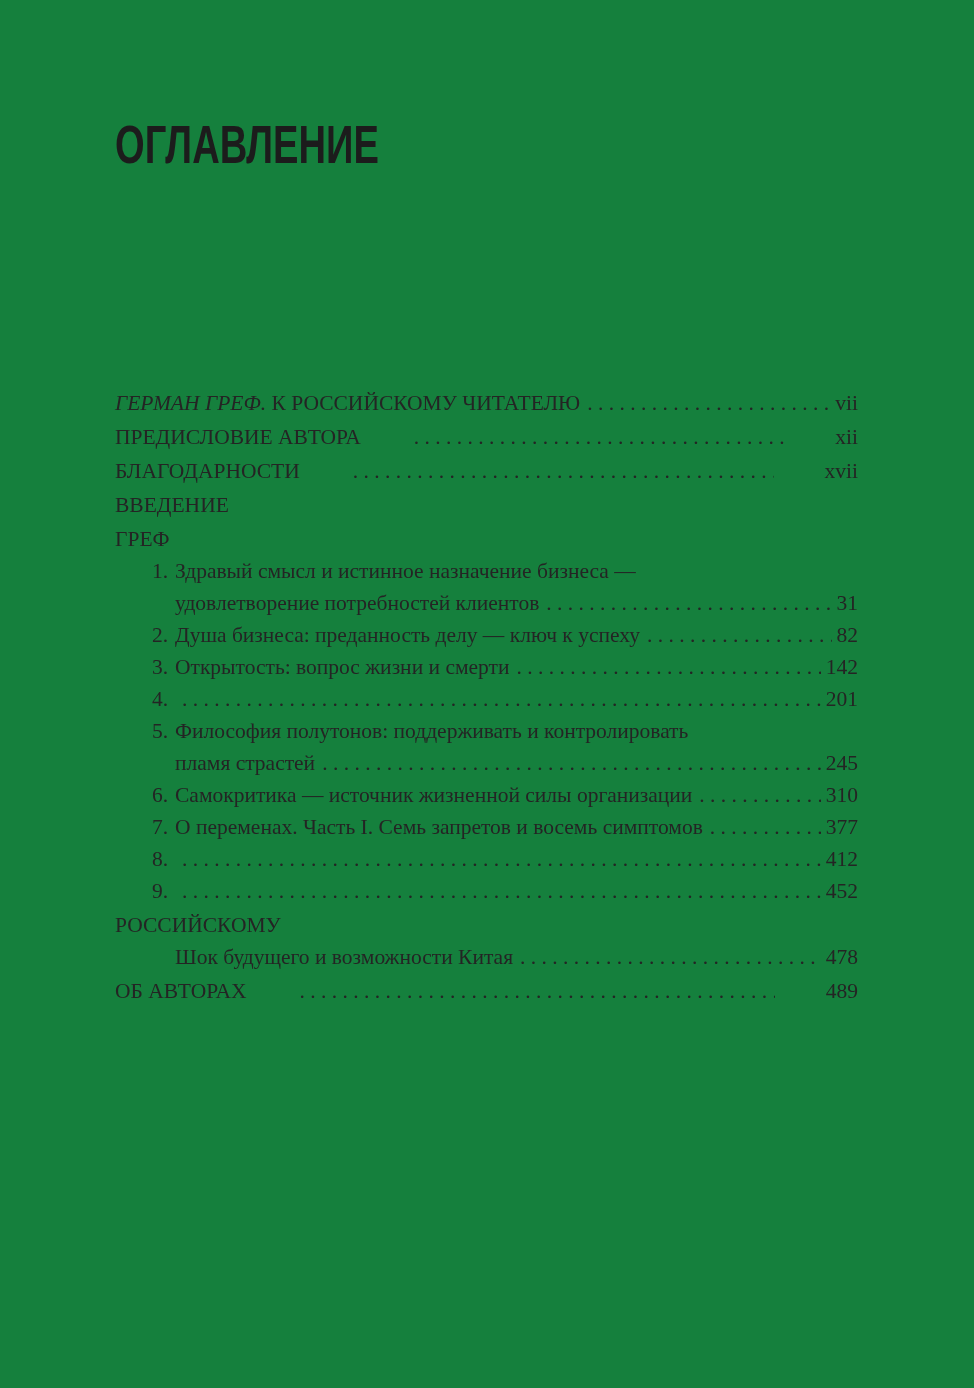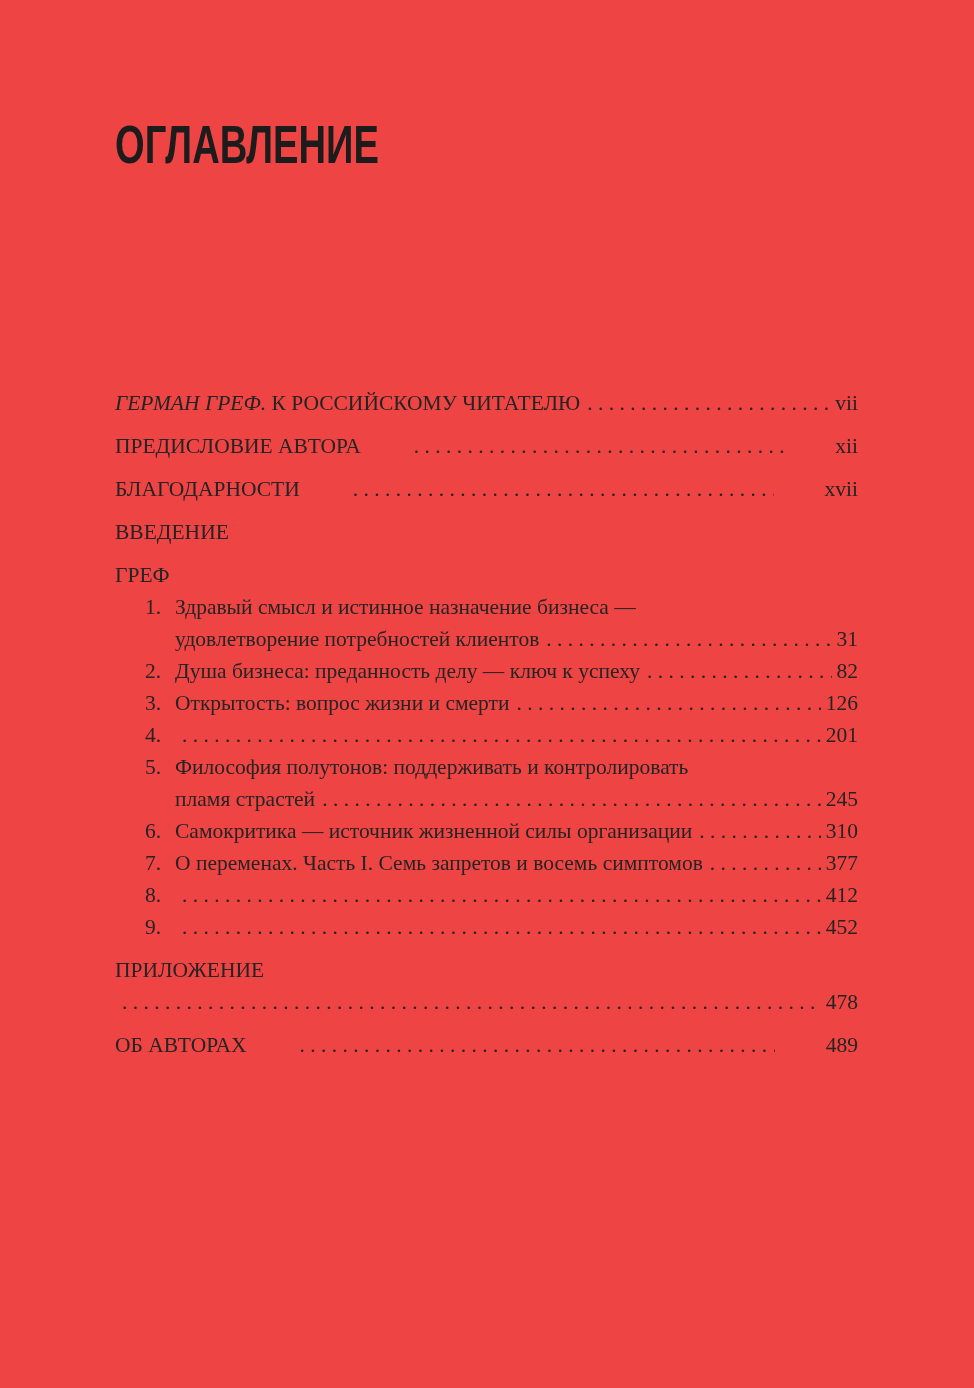--- a/index.html
+++ b/index.html
@@ -6,21 +6,21 @@
   html, body { background: #ffffff; }
   body {
     width: 974px; height: 1388px;
     font-family: "Liberation Serif", serif;
     color: #222222;
     overflow: hidden;
   }
   .page {
     position: relative;
     width: 974px; height: 1388px;
-    background: #ef4444;
+    background: #15803d;
     padding: 118px 116px 0 115px;
   }
   .page-title {
     font-family: "Liberation Sans", sans-serif;
     font-weight: 700;
     font-size: 53px;
     line-height: 1.0;
     color: #1c1c1c;
     transform: scaleX(0.72);
     transform-origin: 0 50%;
@@ -29,22 +29,23 @@
   .toc {
     margin-top: 216px;
     font-size: 21.5px;
     line-height: 32px;
     color: #242424;
   }
   .toc-row {
     display: flex;
     align-items: baseline;
     width: 100%;
+    text-align: center;
   }
-  .toc-row.gap { margin-top: 11px; gap: 46px; }
+  .toc-row.gap { margin-top: 2px; gap: 46px; }
   .num {
     flex: 0 0 30px;
     margin-left: 30px;
     white-space: nowrap;
   }
   .s-sub .entry-text, .s-cont .entry-text { padding-left: 60px; }
   .entry-text { white-space: nowrap; }
   .entry-text em { font-style: italic; }
   .leader {
     flex: 1 1 20px;
@@ -101,21 +102,21 @@
       <div class="toc-row s-chapter">
         <span class="num">2.</span>
         <span class="entry-text">Душа бизнеса: преданность делу — ключ к успеху</span>
         <span class="leader"></span>
         <span class="pagenum">82</span>
       </div>
       <div class="toc-row s-chapter">
         <span class="num">3.</span>
         <span class="entry-text">Открытость: вопрос жизни и смерти</span>
         <span class="leader"></span>
-        <span class="pagenum">126</span>
+        <span class="pagenum">142</span>
       </div>
       <div class="toc-row s-chapter">
         <span class="num">4.</span>
         <span class="leader"></span>
         <span class="pagenum">201</span>
       </div>
       <div class="toc-row s-chapter">
         <span class="num">5.</span>
         <span class="entry-text">Философия полутонов: поддерживать и контролировать</span>
       </div>
@@ -140,23 +141,24 @@
         <span class="num">8.</span>
         <span class="leader"></span>
         <span class="pagenum">412</span>
       </div>
       <div class="toc-row s-chapter">
         <span class="num">9.</span>
         <span class="leader"></span>
         <span class="pagenum">452</span>
       </div>
       <div class="toc-row s-header gap">
-        <span class="entry-text">ПРИЛОЖЕНИЕ</span>
+        <span class="entry-text">РОССИЙСКОМУ</span>
       </div>
       <div class="toc-row s-sub">
+        <span class="entry-text">Шок будущего и возможности Китая</span>
         <span class="leader"></span>
         <span class="pagenum">478</span>
       </div>
       <div class="toc-row s-top gap">
         <span class="entry-text">ОБ АВТОРАХ</span>
         <span class="leader"></span>
         <span class="pagenum">489</span>
       </div>
     </div>
 </div>

